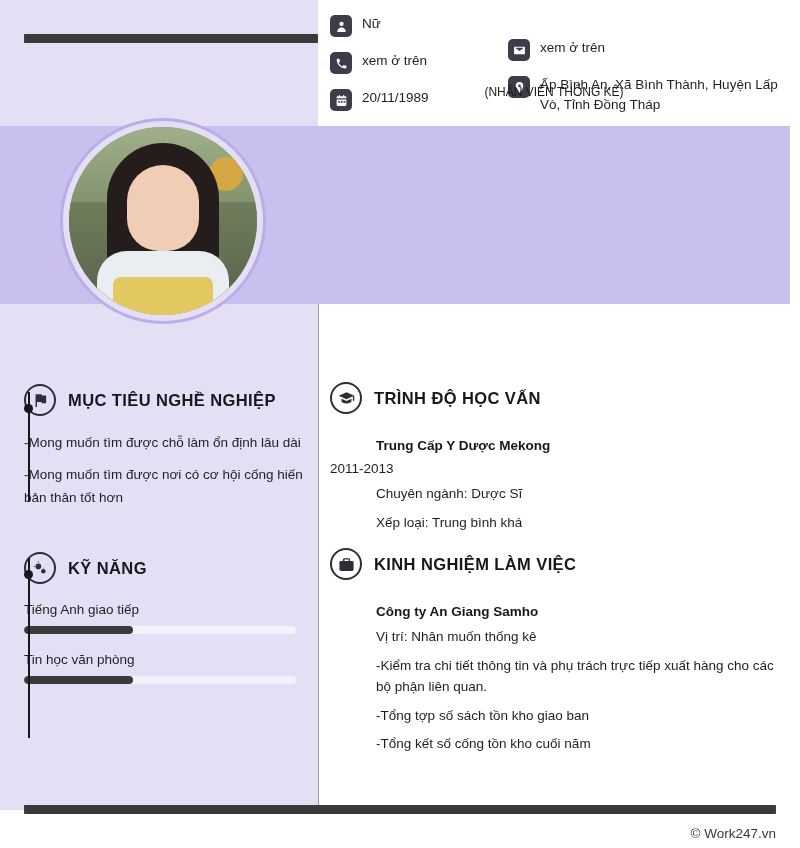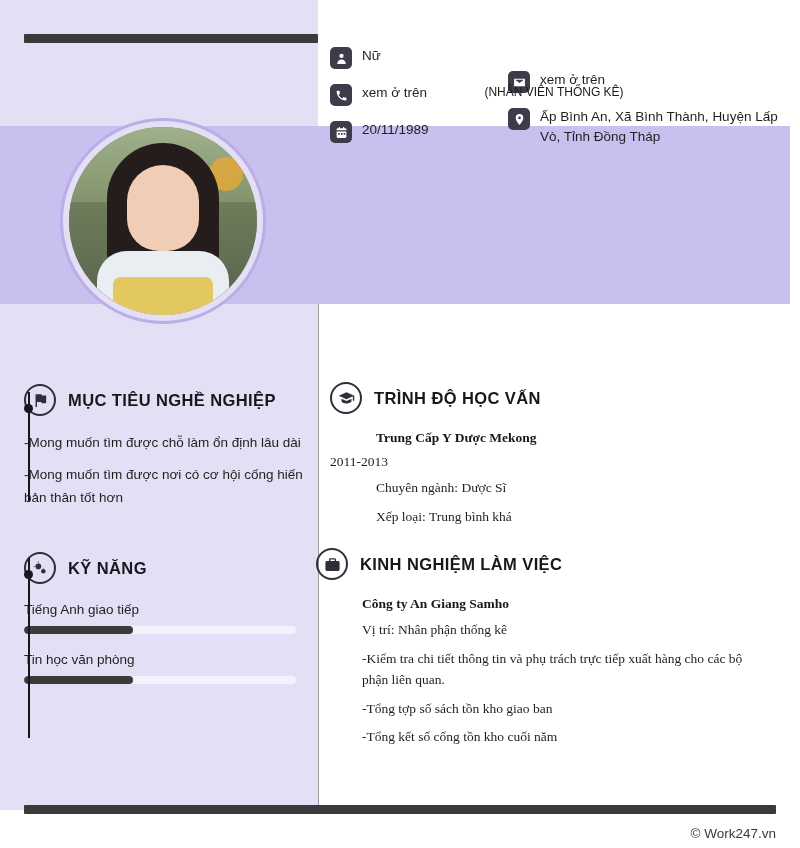--- a/index.html
+++ b/index.html
@@ -87,21 +87,21 @@
   .avatar .ph-ground { position:absolute; left:0; top:40%; width:100%; height:60%; background:linear-gradient(180deg,#6f7d5c,#55614a); }
   .avatar .ph-flower { position:absolute; right:14px; top:30px; width:34px; height:34px; border-radius:50%; background:#e2a93b; opacity:.85; }
   .avatar .ph-hair { position:absolute; left:50%; top:16px; transform:translateX(-50%); width:112px; height:150px; border-radius:56px 56px 40px 40px; background:#241d1c; }
   .avatar .ph-face { position:absolute; left:50%; top:38px; transform:translateX(-50%); width:72px; height:86px; border-radius:36px 36px 32px 32px; background:#f0cdb4; }
   .avatar .ph-body { position:absolute; left:50%; top:124px; transform:translateX(-50%); width:132px; height:70px; border-radius:30px 30px 0 0; background:#e9eef2; }
   .avatar .ph-shirt { position:absolute; left:50%; top:150px; transform:translateX(-50%); width:100px; height:44px; background:#e3c85f; border-radius:8px; }
   
   .contact-area {
     position: absolute;
     left: 330px; top: 14px;
-    width: 460px; height: 112px; margin-top: 32px;
+    width: 460px; height: 112px;
   }
   .contact-row {
     display: flex;
     align-items: flex-start;
     margin-bottom: 14px;
   }
   .c-icon {
     width: 22px; height: 22px;
     border-radius: 5px;
     background: #3c3c4a;
@@ -171,26 +171,25 @@
   }
   
   .v-divider {
     position: absolute;
     left: 318px; top: 304px;
     width: 1px; height: 506px;
     background: #9b9b9b;
   }
   
   .edu-sec { position: absolute; left: 330px; top: 346px; width: 452px; }
-  .exp-sec { position: absolute; left: 316px; top: 512px; width: 452px; }
+  .exp-sec { position: absolute; left: 330px; top: 512px; width: 452px; }
   .timeline {
     position: relative;
-    margin-top: 16px;
+    margin-top: 24px;
     padding-left: 30px;
-    font-family: Liberation Serif, serif;
   }
   .tl-line {
     position: absolute;
     left: 28px; width: 2px;
     background: #17171c;
   }
   .tl-line.edu { top: 392px; height: 110px; }
   .tl-line.exp { top: 558px; height: 180px; }
   .tl-dot {
     position: absolute;
@@ -378,21 +377,21 @@
     <div class="sec-head">
       <span class="sec-icon">
         <svg viewBox="0 0 24 24">
             <path d="M9 3h6a2 2 0 012 2v2h3a2 2 0 012 2v10a2 2 0 01-2 2H4a2 2 0 01-2-2V9a2 2 0 012-2h3V5a2 2 0 012-2zm0 4h6V5H9z"></path>
           </svg>
       </span>
       <span class="sec-title">KINH NGHIỆM LÀM VIỆC</span>
     </div>
     <div class="timeline">
       <div class="entry-title">Công ty An Giang Samho</div>
-      <div class="entry-line">Vị trí: Nhân phận thống kê</div>
+      <div class="entry-line">Vị trí: Nhân muốn thống kê</div>
       <div class="entry-line">-Kiểm tra chi tiết thông tin và phụ trách trực tiếp xuất hàng cho các bộ phận liên quan.</div>
       <div class="entry-line">-Tổng tợp số sách tồn kho giao ban</div>
       <div class="entry-line">-Tổng kết số cống tồn kho cuối năm</div>
     </div>
   </div>
   <div class="tl-line exp"></div>
   <div class="tl-dot exp"></div>
 
   <div class="bottom-bar"></div>
   <div class="footer">© Work247.vn</div>

